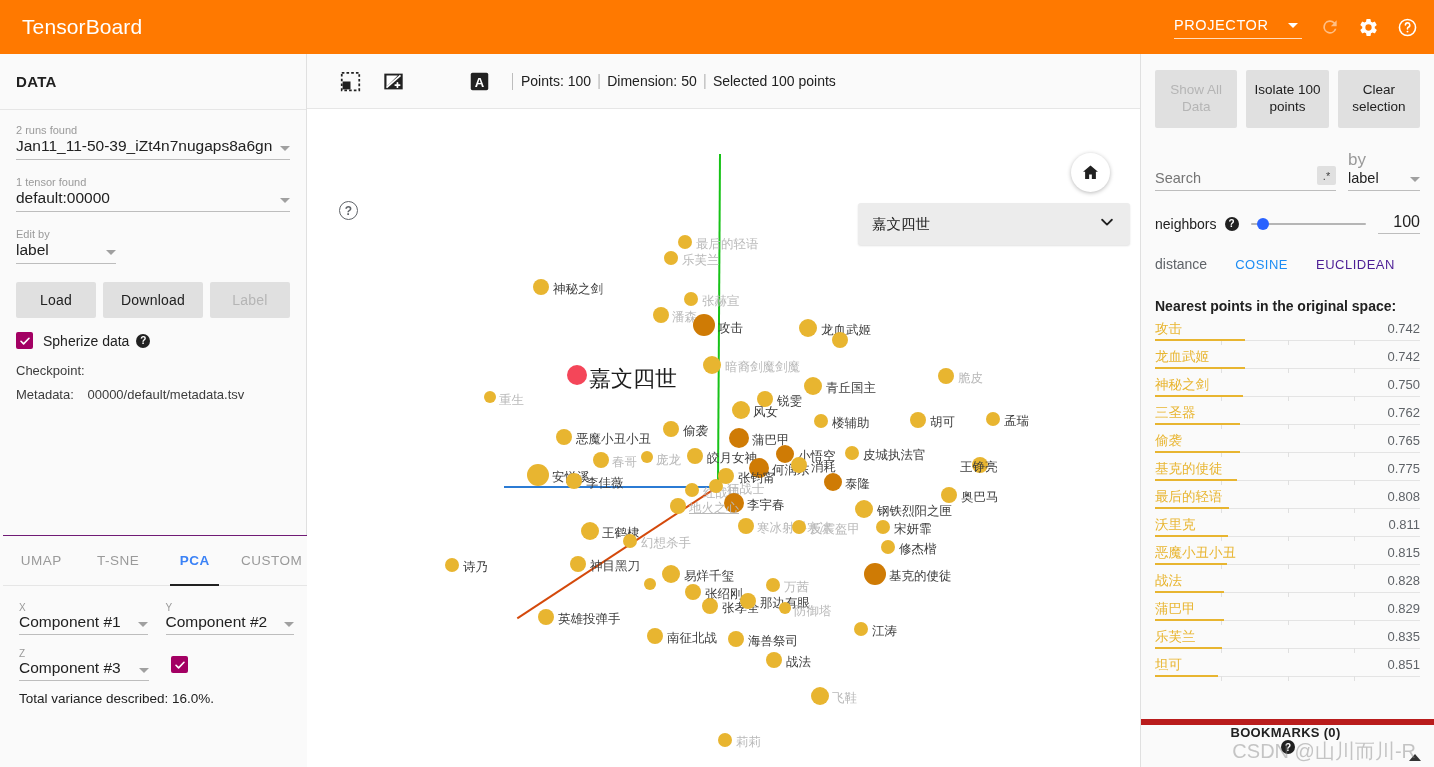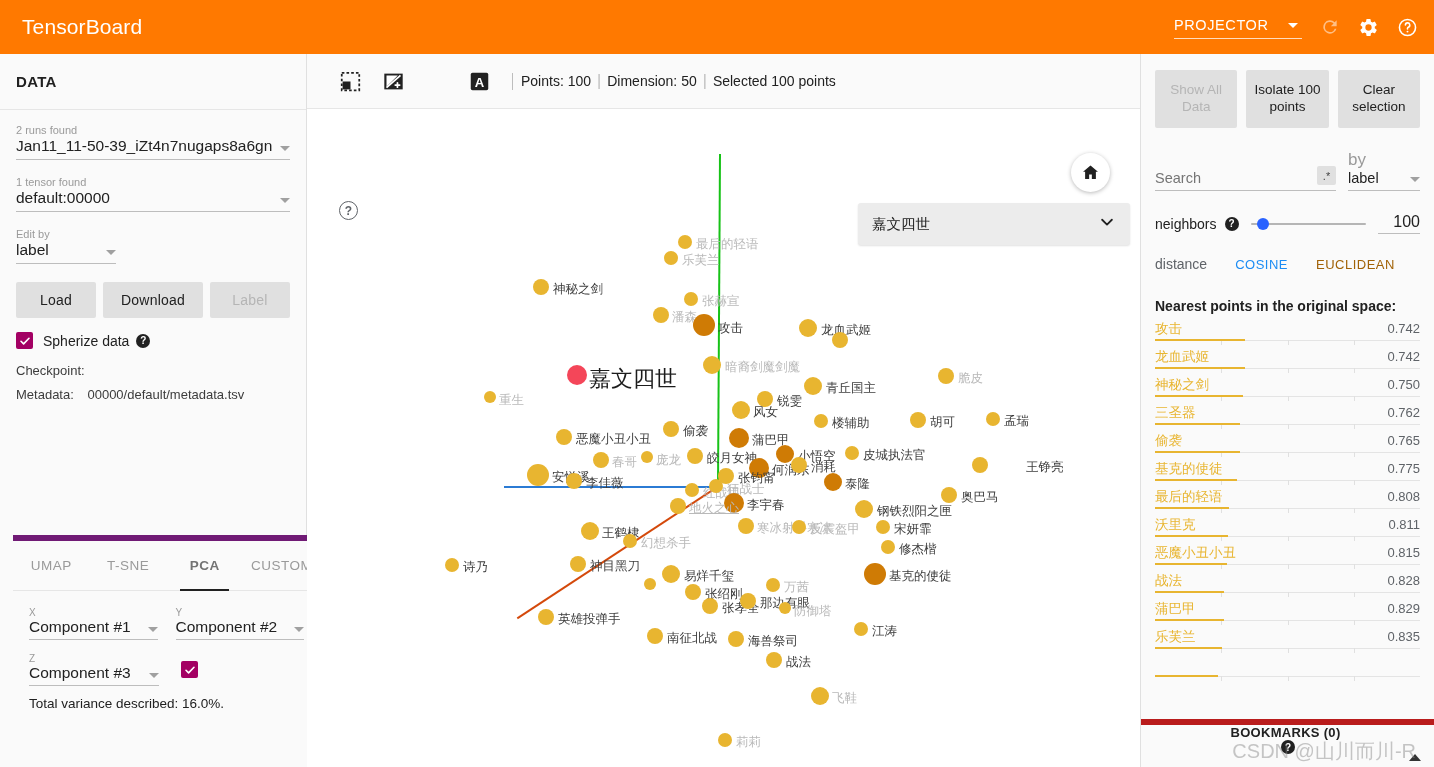--- a/index.html
+++ b/index.html
@@ -80,29 +80,29 @@
   .qmark {
     width: 14px; height: 14px; border-radius: 50%; background: #212121; color: #fff;
     font-size: 10px; display: inline-flex; align-items: center; justify-content: center;
     font-weight: bold; flex: none;
   }
   .meta-line { font-size: 13px; color: #3c3c3c; margin-bottom: 9px; }
   .meta-line .mv { margin-left: 10px; }
 
   
   .projpanel {
-    position: absolute; left: 13px; bottom: 0; width: 307px; height: 232px;
-    background: #fafafa; border-top: 6px solid #701a75;
+    position: absolute; left: 3px; bottom: 0; width: 307px; height: 232px;
+    background: #fafafa; border-top: 1px solid #701a75;
   }
   .tabs { display: flex; height: 50px; border-bottom: 1px solid #e6e6e6; }
   .tab {
     flex: 1; display: flex; align-items: center; justify-content: center;
     font-size: 13.5px; color: #9a9a9a; letter-spacing: .5px; cursor: pointer; position: relative;
   }
-  .tab.active { color: #737373; font-weight: bold; }
+  .tab.active { color: #3b82f6; font-weight: bold; }
   .tab.active::after {
     content: ""; position: absolute; left: 18%; right: 18%; bottom: -1px; height: 2px; background: #212121;
   }
   .pca-body { padding: 16px 16px 0 16px; }
   .pca-row { display: flex; gap: 18px; margin-bottom: 13px; }
   .pca-fld { width: 130px; }
   .pca-lbl { font-size: 10px; color: #9a9a9a; }
   .pca-val {
     font-size: 15.5px; color: #212121; border-bottom: 1px solid #bdbdbd;
     padding-bottom: 3px; display: flex; align-items: flex-end;
@@ -193,21 +193,21 @@
   .sthumb {
     position: absolute; left: 6px; width: 12px; height: 12px; border-radius: 50%;
     background: #2962ff; cursor: pointer;
   }
   .neival {
     width: 42px; font-size: 16px; color: #212121; text-align: right;
     border-bottom: 1px solid #bdbdbd; padding-bottom: 2px;
   }
   .distrow { display: flex; align-items: center; padding: 22px 14px 0 14px; }
   .dist-lbl { font-size: 14px; color: #5f6368; }
-  .dist-opt { font-size: 13px; letter-spacing: .5px; color: #a16207; cursor: pointer; margin-left: 28px; }
+  .dist-opt { font-size: 13px; letter-spacing: .5px; color: #4c1d95; cursor: pointer; margin-left: 28px; }
   .dist-opt.active { color: #1b8cf4; }
   .nptitle { font-size: 14px; font-weight: bold; color: #212121; padding: 26px 14px 6px 14px; }
   .nplist { padding: 0 14px; height: 368px; overflow: hidden; position: relative; }
   .nprow { position: relative; height: 28px; }
   .npline { display: flex; align-items: baseline; height: 22px; }
   .npname { font-size: 13.5px; color: #e8b530; cursor: pointer; }
   .npval { margin-left: auto; font-size: 13px; color: #5f6368; }
   .npbar-bg {
     position: absolute; left: 0; right: 0; bottom: 3px; height: 5px;
     border-top: 1px solid #e4e4e4;
@@ -473,21 +473,21 @@
         <div class="lbl" style="left: 245px; top: 360px;">安悦溪</div>
         <div class="pt" style="left: 259px; top: 364px; width: 16px; height: 16px;"></div>
         <div class="lbl" style="left: 279px; top: 366px;">李佳薇</div>
         <div class="pt" style="left: 334px; top: 342px; width: 12px; height: 12px;"></div>
         <div class="lbl dim" style="left: 349px; top: 343px;">庞龙</div>
         <div class="pt" style="left: 411px; top: 359px; width: 16px; height: 16px;"></div>
         <div class="lbl" style="left: 431px; top: 361px;">张钧甯</div>
         <div class="pt hot" style="left: 517px; top: 364px; width: 18px; height: 18px;"></div>
         <div class="lbl" style="left: 538px; top: 367px;">泰隆</div>
         <div class="pt" style="left: 665px; top: 348px; width: 16px; height: 16px;"></div>
-        <div class="lbl" style="left: 719px; top: 350px; text-align: right;">王铮亮</div>
+        <div class="lbl" style="left: 653px; top: 350px; text-align: right;">王铮亮</div>
         <div class="pt" style="left: 378px; top: 374px; width: 14px; height: 14px;"></div>
         <div class="lbl dim" style="left: 396px; top: 376px;">红战甲</div>
         <div class="pt" style="left: 402px; top: 370px; width: 14px; height: 14px;"></div>
         <div class="lbl dim" style="left: 420px; top: 372px;">狂战士</div>
         <div class="pt hot" style="left: 417px; top: 384px; width: 20px; height: 20px;"></div>
         <div class="lbl" style="left: 440px; top: 388px;">李宇春</div>
         <div class="pt" style="left: 634px; top: 378px; width: 16px; height: 16px;"></div>
         <div class="lbl" style="left: 654px; top: 380px;">奥巴马</div>
         <div class="pt" style="left: 363px; top: 389px; width: 16px; height: 16px;"></div>
         <div class="lbl dim" style="left: 382px; top: 391px; text-decoration: underline;">地火之心</div>
@@ -718,20 +718,24 @@
             <span class="npval">0.835</span>
           </div>
           <div class="npbar-bg">
             <i style="left: 25%;"></i>
             <i style="left: 50%;"></i>
             <i style="left: 75%;"></i>
           </div>
           <div class="npbar-fill" style="width: 25.4%;"></div>
         </div>
         <div class="nprow">
+          <div class="npline">
+            <span class="npname">坦可</span>
+            <span class="npval">0.851</span>
+          </div>
           <div class="npbar-bg">
             <i style="left: 25%;"></i>
             <i style="left: 50%;"></i>
             <i style="left: 75%;"></i>
           </div>
           <div class="npbar-fill" style="width: 23.9067%;"></div>
         </div>
       </div>
 
     <div class="bookmarks">

